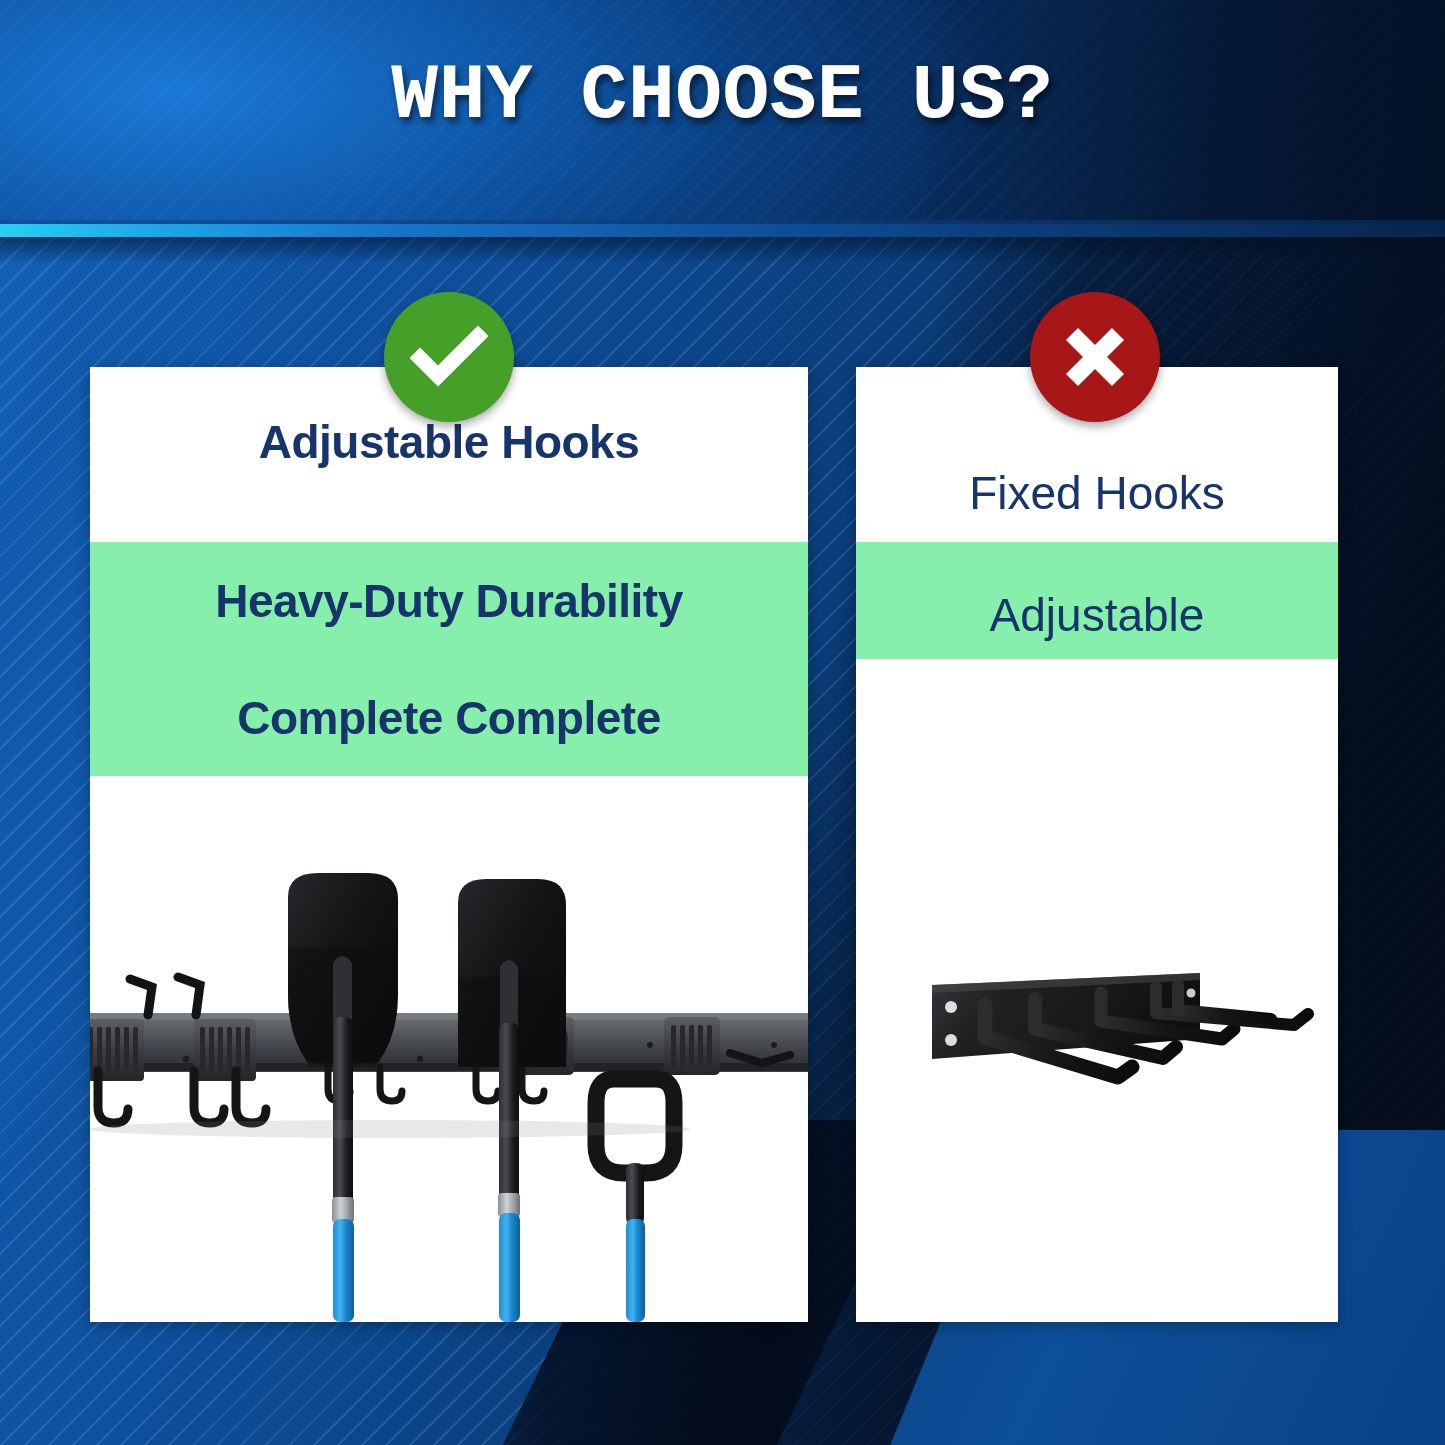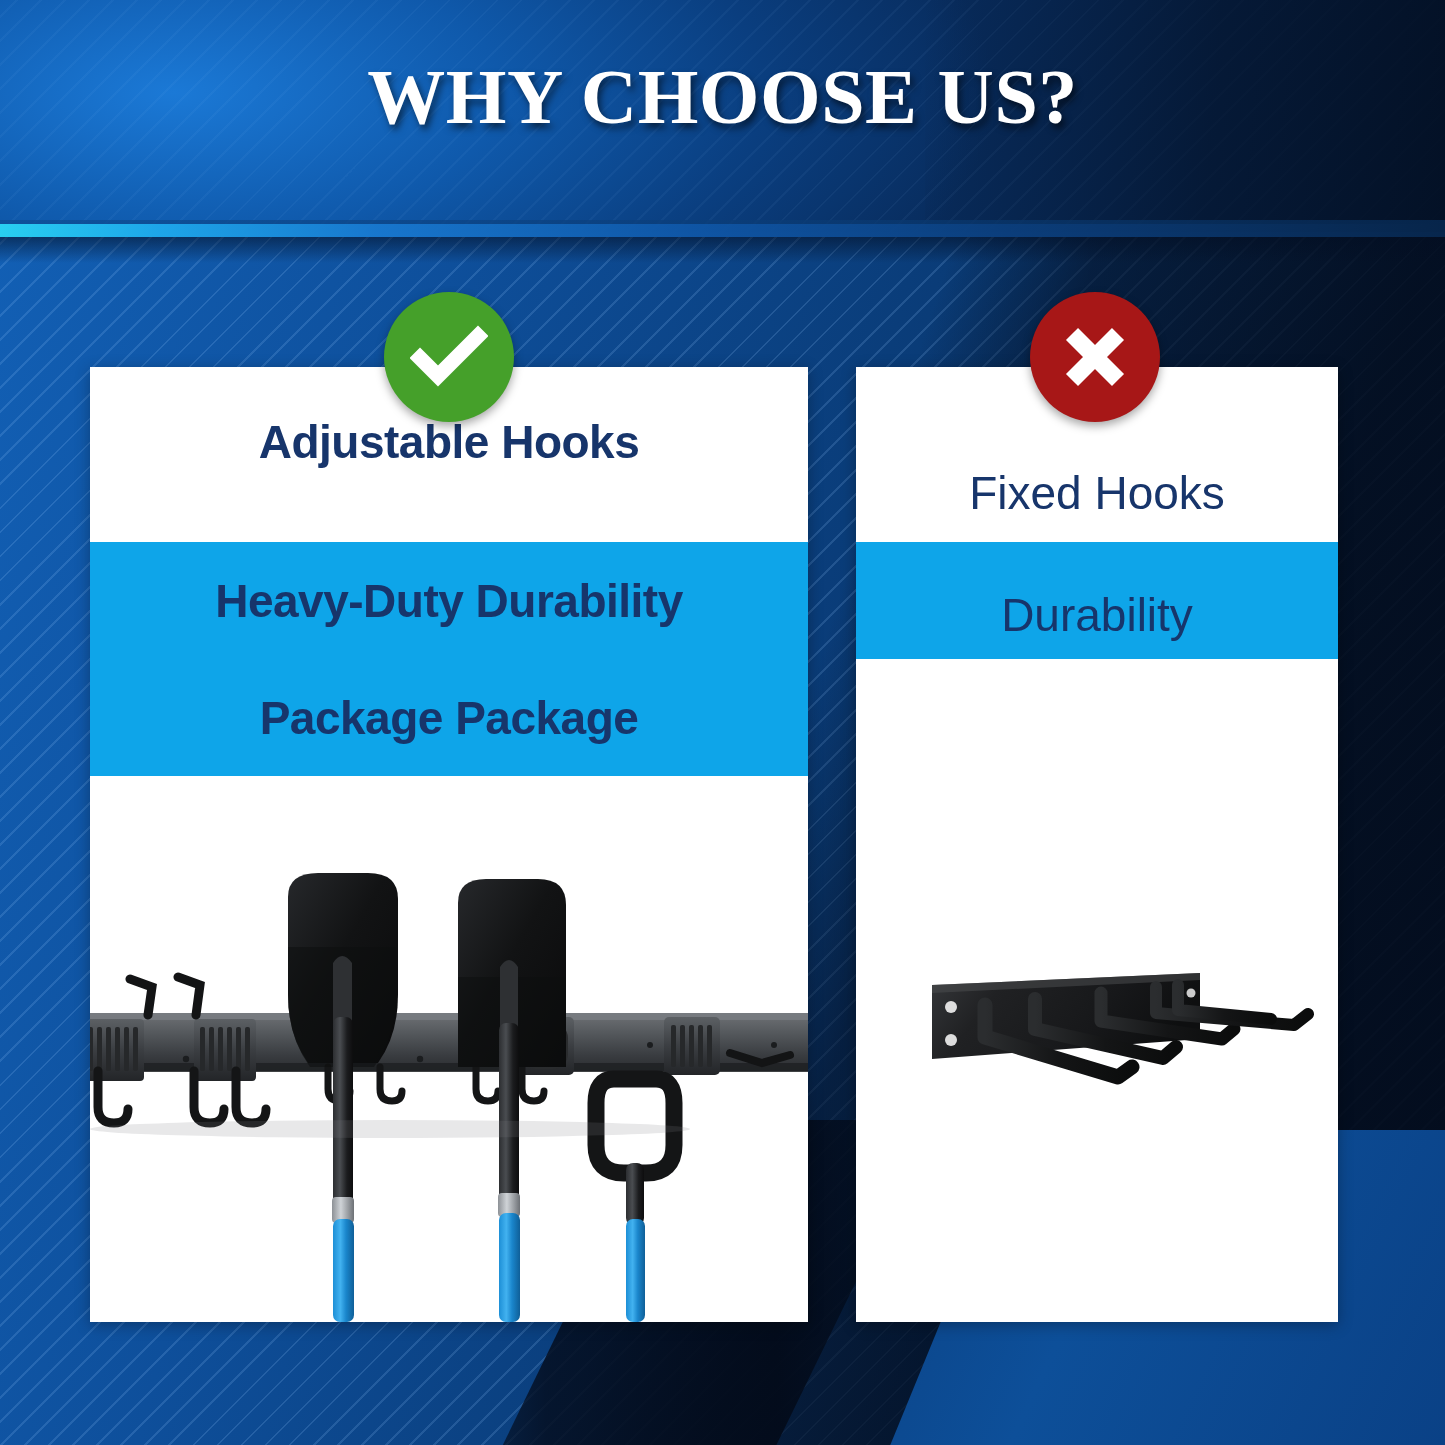--- a/index.html
+++ b/index.html
@@ -85,37 +85,37 @@
     clip-path:polygon(24% 100%, 46% 0%, 84% 0%, 62% 100%);
   }
 
   
   .title{
     position:absolute;left:0;top:52px;width:1445px;
     text-align:center;
     font-size:78px;font-weight:bold;letter-spacing:0.5px;
     color:#ffffff;
     text-shadow:3px 5px 7px rgba(0,0,0,.55);
-    font-family:Liberation Serif, serif;
+    font-family:Liberation Mono, monospace;
   }
 
   
   .card{
     position:absolute;background:#ffffff;overflow:hidden;
     box-shadow:0 3px 14px rgba(0,0,0,.3);
   }
   #card-left{left:90px;top:367px;width:718px;height:955px;}
   #card-right{left:856px;top:367px;width:482px;height:955px;}
 
   .rowlist{position:absolute;left:0;top:0;width:100%;}
   .row{
     display:flex;align-items:center;justify-content:center;
     box-sizing:border-box;text-align:center;
   }
-  .row.alt{background:#0ea5e9;}
+  .row.alt{background:#86efac;}
   .row.plain{background:#ffffff;}
 
   
   #card-left .row{height:117px;}
   #card-left .row:first-child{height:175px;align-items:center;padding-bottom:26px;}
   #card-left .rowtext{
     font-size:46px;font-weight:bold;color:#17356b;
     letter-spacing:-0.5px;line-height:1;
     font-family:"Liberation Sans","DejaVu Sans",sans-serif;
   }
@@ -174,21 +174,21 @@
       <div class="row plain">
         <span class="rowtext">Adjustable Hooks</span>
       </div>
 
       <div class="row alt">
         <span class="rowtext">Heavy-Duty Durability</span>
       </div>
 
 
       <div class="row alt">
-        <span class="rowtext">Package Package</span>
+        <span class="rowtext">Complete Complete</span>
       </div>
 
     </div>
 
     <svg class="img-left" viewBox="0 0 718 455">
       <defs>
         <linearGradient id="railG" x1="0" y1="0" x2="0" y2="1">
           <stop offset="0" stop-color="#6f7276"></stop>
           <stop offset=".35" stop-color="#54585c"></stop>
           <stop offset=".72" stop-color="#3a3d41"></stop>
@@ -329,21 +329,21 @@
 
     <div class="rowlist">
 
       <div class="row plain">
         <span class="rowtext">Fixed Hooks</span>
       </div>
 
 
 
       <div class="row alt">
-        <span class="rowtext">Durability</span>
+        <span class="rowtext">Adjustable</span>
       </div>
 
     </div>
 
     <svg class="img-right" viewBox="0 0 482 340">
       <defs>
         <linearGradient id="plateG" x1="0" y1="0" x2="1" y2="0.25">
           <stop offset="0" stop-color="#35373a"></stop>
           <stop offset=".28" stop-color="#202123"></stop>
           <stop offset=".7" stop-color="#17181a"></stop>

